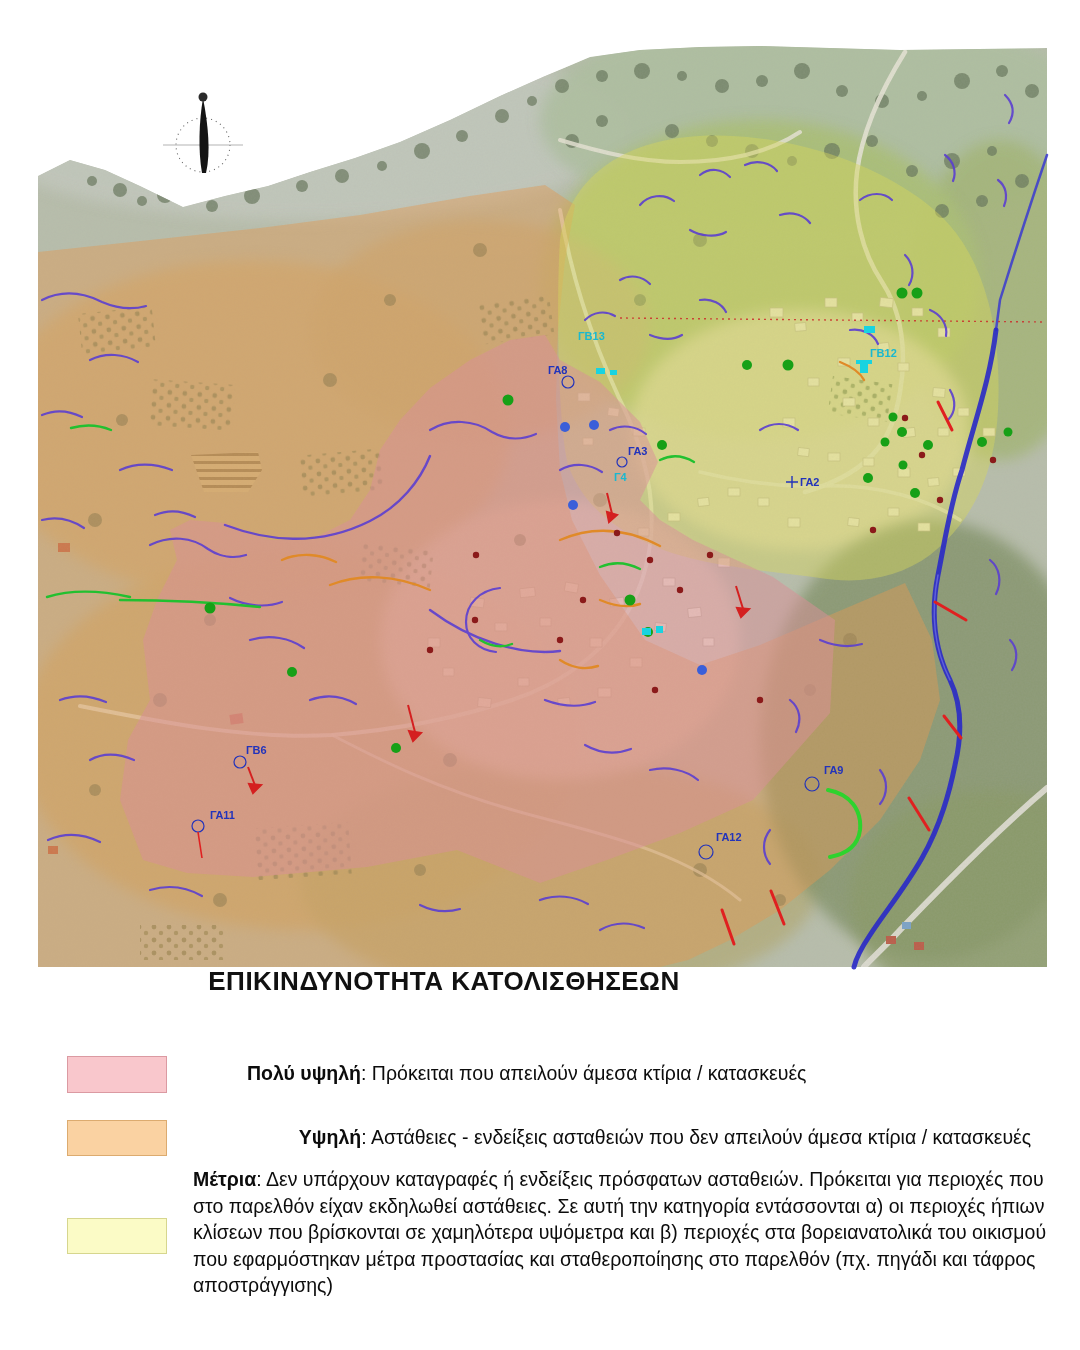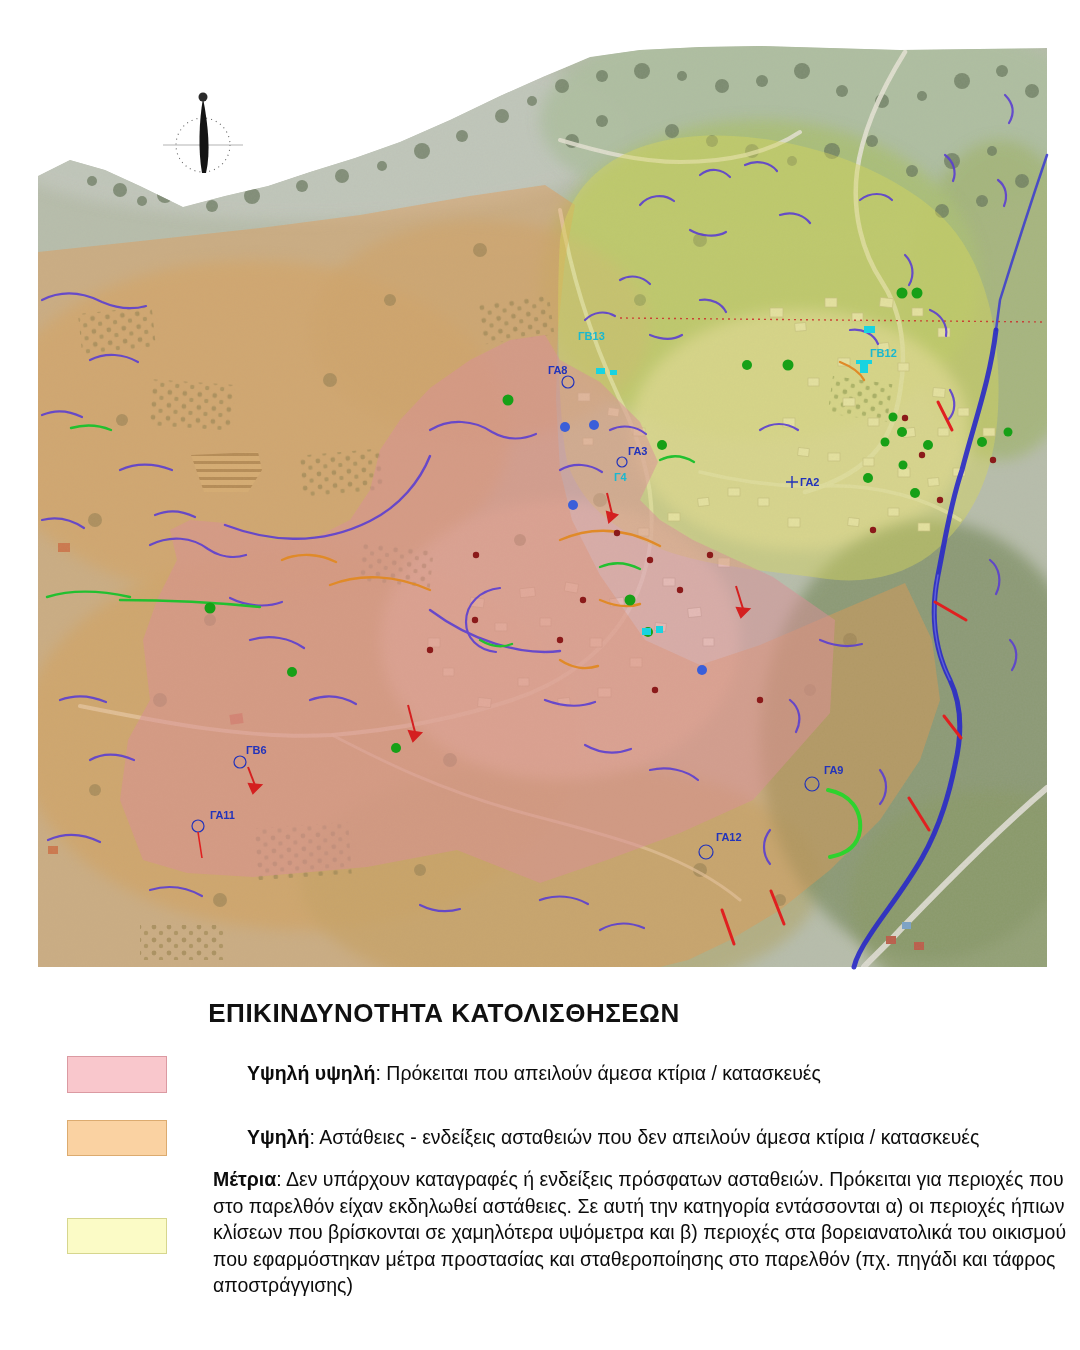--- a/index.html
+++ b/index.html
@@ -1,28 +1,28 @@
 <!DOCTYPE html>
 <html><head>
 <meta charset="utf-8">
 <style>
   html,body{margin:0;padding:0;background:#ffffff;}
   #page{position:relative;width:1080px;height:1350px;background:#ffffff;overflow:hidden;
         font-family:"Liberation Sans",sans-serif;color:#111;}
   #map-wrap{position:absolute;left:0;top:0;width:1080px;height:990px;}
-  #map-title{position:absolute;left:0;top:998px;width:888px;text-align:center;
+  #map-title{position:absolute;left:0;top:966px;width:888px;text-align:center;
              font-size:26px;font-weight:bold;letter-spacing:0.5px;}
   .swatch{position:absolute;width:100px;height:37px;border:1.6px solid #000;box-sizing:border-box;}
   #sw0{left:67px;top:1056px;}
   #sw1{left:67px;top:1120px;height:36px;}
   #sw2{left:67px;top:1218px;height:36px;}
   .legtext{position:absolute;font-size:19.5px;line-height:26.5px;color:#0c0c0c;}
   #lt0{left:247px;top:1060px;width:810px;}
-  #lt1{left:247px;top:1124px;width:820px;}
-  #lt2{left:213px;top:1166px;width:864px;}
+  #lt1{left:255px;top:1124px;width:820px;text-align:center;}
+  #lt2{left:193px;top:1166px;width:864px;}
   .term{font-weight:bold;}
   svg text.site{font-family:"Liberation Sans",sans-serif;font-size:11px;font-weight:bold;}
 </style>
 </head>
 <body>
 <div id="page">
 
 <div id="map-wrap">
 <svg viewBox="0 0 1080 990" width="1080" height="990">
   <defs>
@@ -410,21 +410,21 @@
     <line x1="203" y1="112" x2="203" y2="176" stroke="#444" stroke-width="0.8" stroke-dasharray="1,3"></line>
     <path d="M203,98 C208,124 211,152 206,173 L202,173 C198,150 199,122 203,98 Z" fill="#141414"></path>
     <circle cx="203" cy="97" r="4.5" fill="#2b2b2b"></circle>
   </g>
 </svg>
 </div>
 
 <div id="map-title">ΕΠΙΚΙΝΔΥΝΟΤΗΤΑ ΚΑΤΟΛΙΣΘΗΣΕΩΝ</div>
 
 <div id="sw0" class="swatch" style="background: rgb(249, 199, 204); border-color: rgb(219, 154, 162);"></div>
-<div id="lt0" class="legtext"><span class="term">Υψηλή υψηλή</span><span>: Πρόκειται που απειλούν άμεσα κτίρια / κατασκευές</span></div>
+<div id="lt0" class="legtext"><span class="term">Πολύ υψηλή</span><span>: Πρόκειται που απειλούν άμεσα κτίρια / κατασκευές</span></div>
 
 <div id="sw1" class="swatch" style="background: rgb(250, 210, 162); border-color: rgb(220, 171, 111);"></div>
 <div id="lt1" class="legtext"><span class="term">Υψηλή</span><span>: Αστάθειες - ενδείξεις ασταθειών που δεν απειλούν άμεσα κτίρια / κατασκευές</span></div>
 
 <div id="sw2" class="swatch" style="background: rgb(251, 251, 198); border-color: rgb(214, 214, 142);"></div>
 <div id="lt2" class="legtext"><span class="term">Μέτρια</span><span>: Δεν υπάρχουν καταγραφές ή ενδείξεις πρόσφατων ασταθειών. Πρόκειται για περιοχές που στο παρελθόν είχαν εκδηλωθεί αστάθειες. Σε αυτή την κατηγορία εντάσσονται α) οι περιοχές ήπιων κλίσεων που βρίσκονται σε χαμηλότερα υψόμετρα και β) περιοχές στα βορειανατολικά του οικισμού που εφαρμόστηκαν μέτρα προστασίας και σταθεροποίησης στο παρελθόν (πχ. πηγάδι και τάφρος αποστράγγισης)</span></div>
 
 </div>
 
 </body></html>

